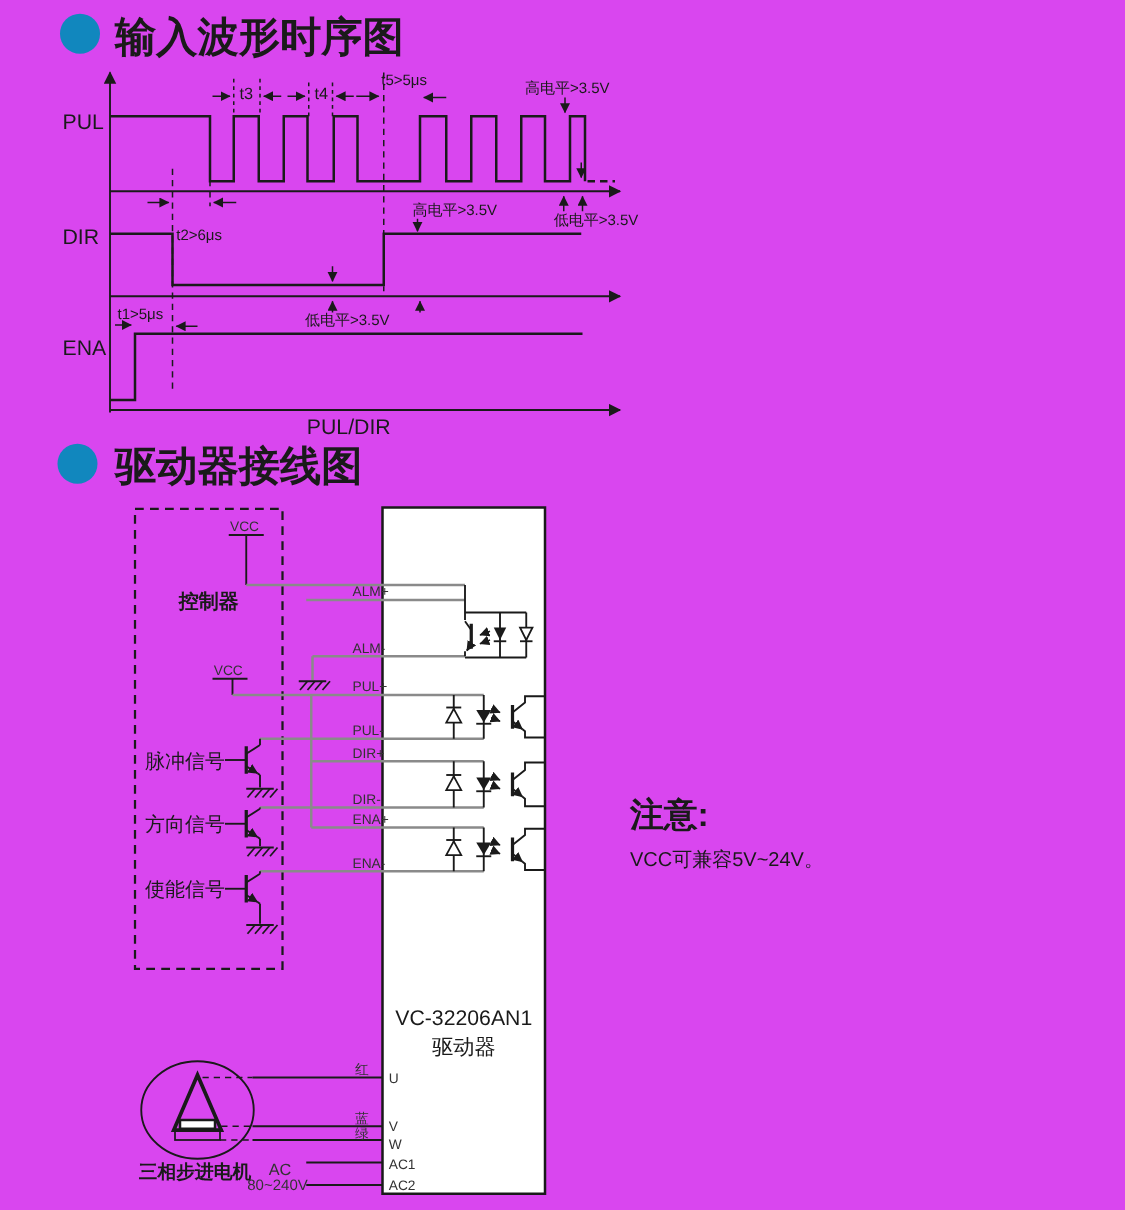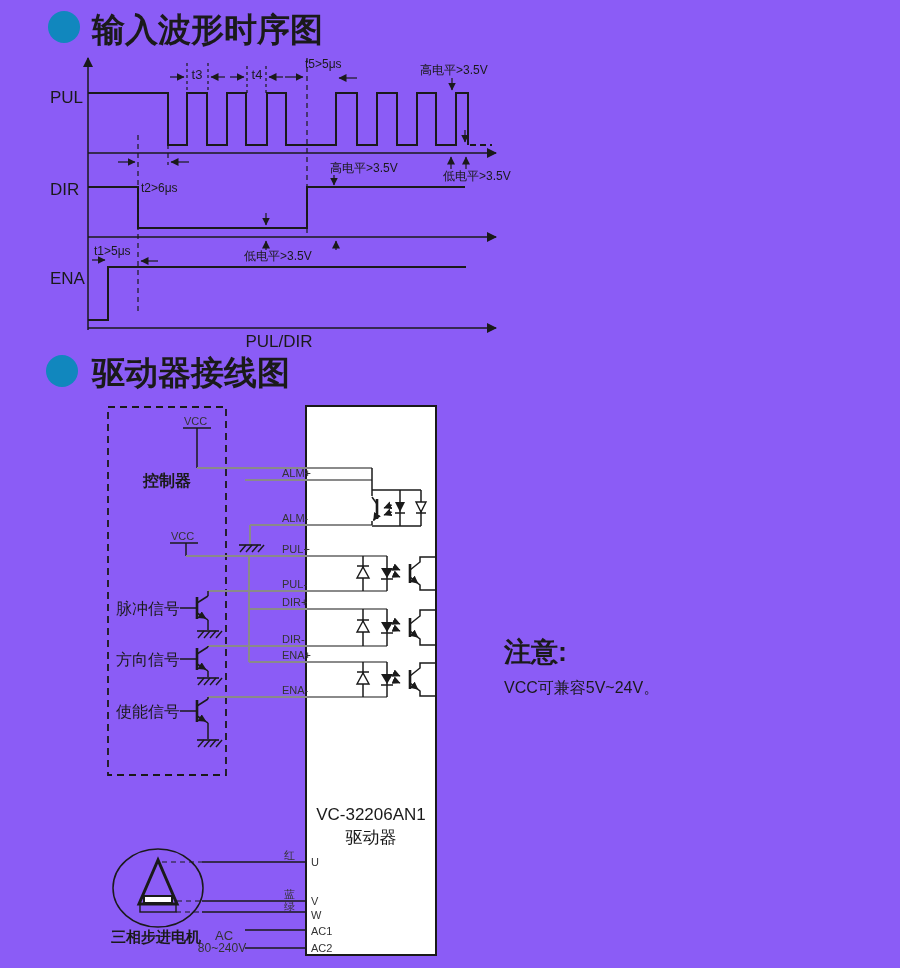--- a/index.html
+++ b/index.html
@@ -1,16 +1,16 @@
 <!DOCTYPE html>
 <html><head>
 <meta charset="utf-8">
 <style>
   html,body{margin:0;padding:0;background:#fff;}
-  .page{position:relative;width:900px;height:968px;background:#8b5cf6;overflow:hidden;
+  .page{position:relative;width:900px;height:968px;background:#d946ef;overflow:hidden;
         font-family:"Liberation Sans","DejaVu Sans",sans-serif;}
   svg{display:block;}
   text{fill:#1a1a1a;font-family:"Liberation Sans","DejaVu Sans",sans-serif;}
   .title-txt{font-size:33px;font-weight:700;}
   .sig{font-size:17px;}
   .ann{font-size:12px;}
   .dim-lab{font-size:13px;}
   .term{font-size:11px;fill:#333;}
   .vcc{font-size:11px;fill:#333;}
   .cn16{font-size:16px;}

